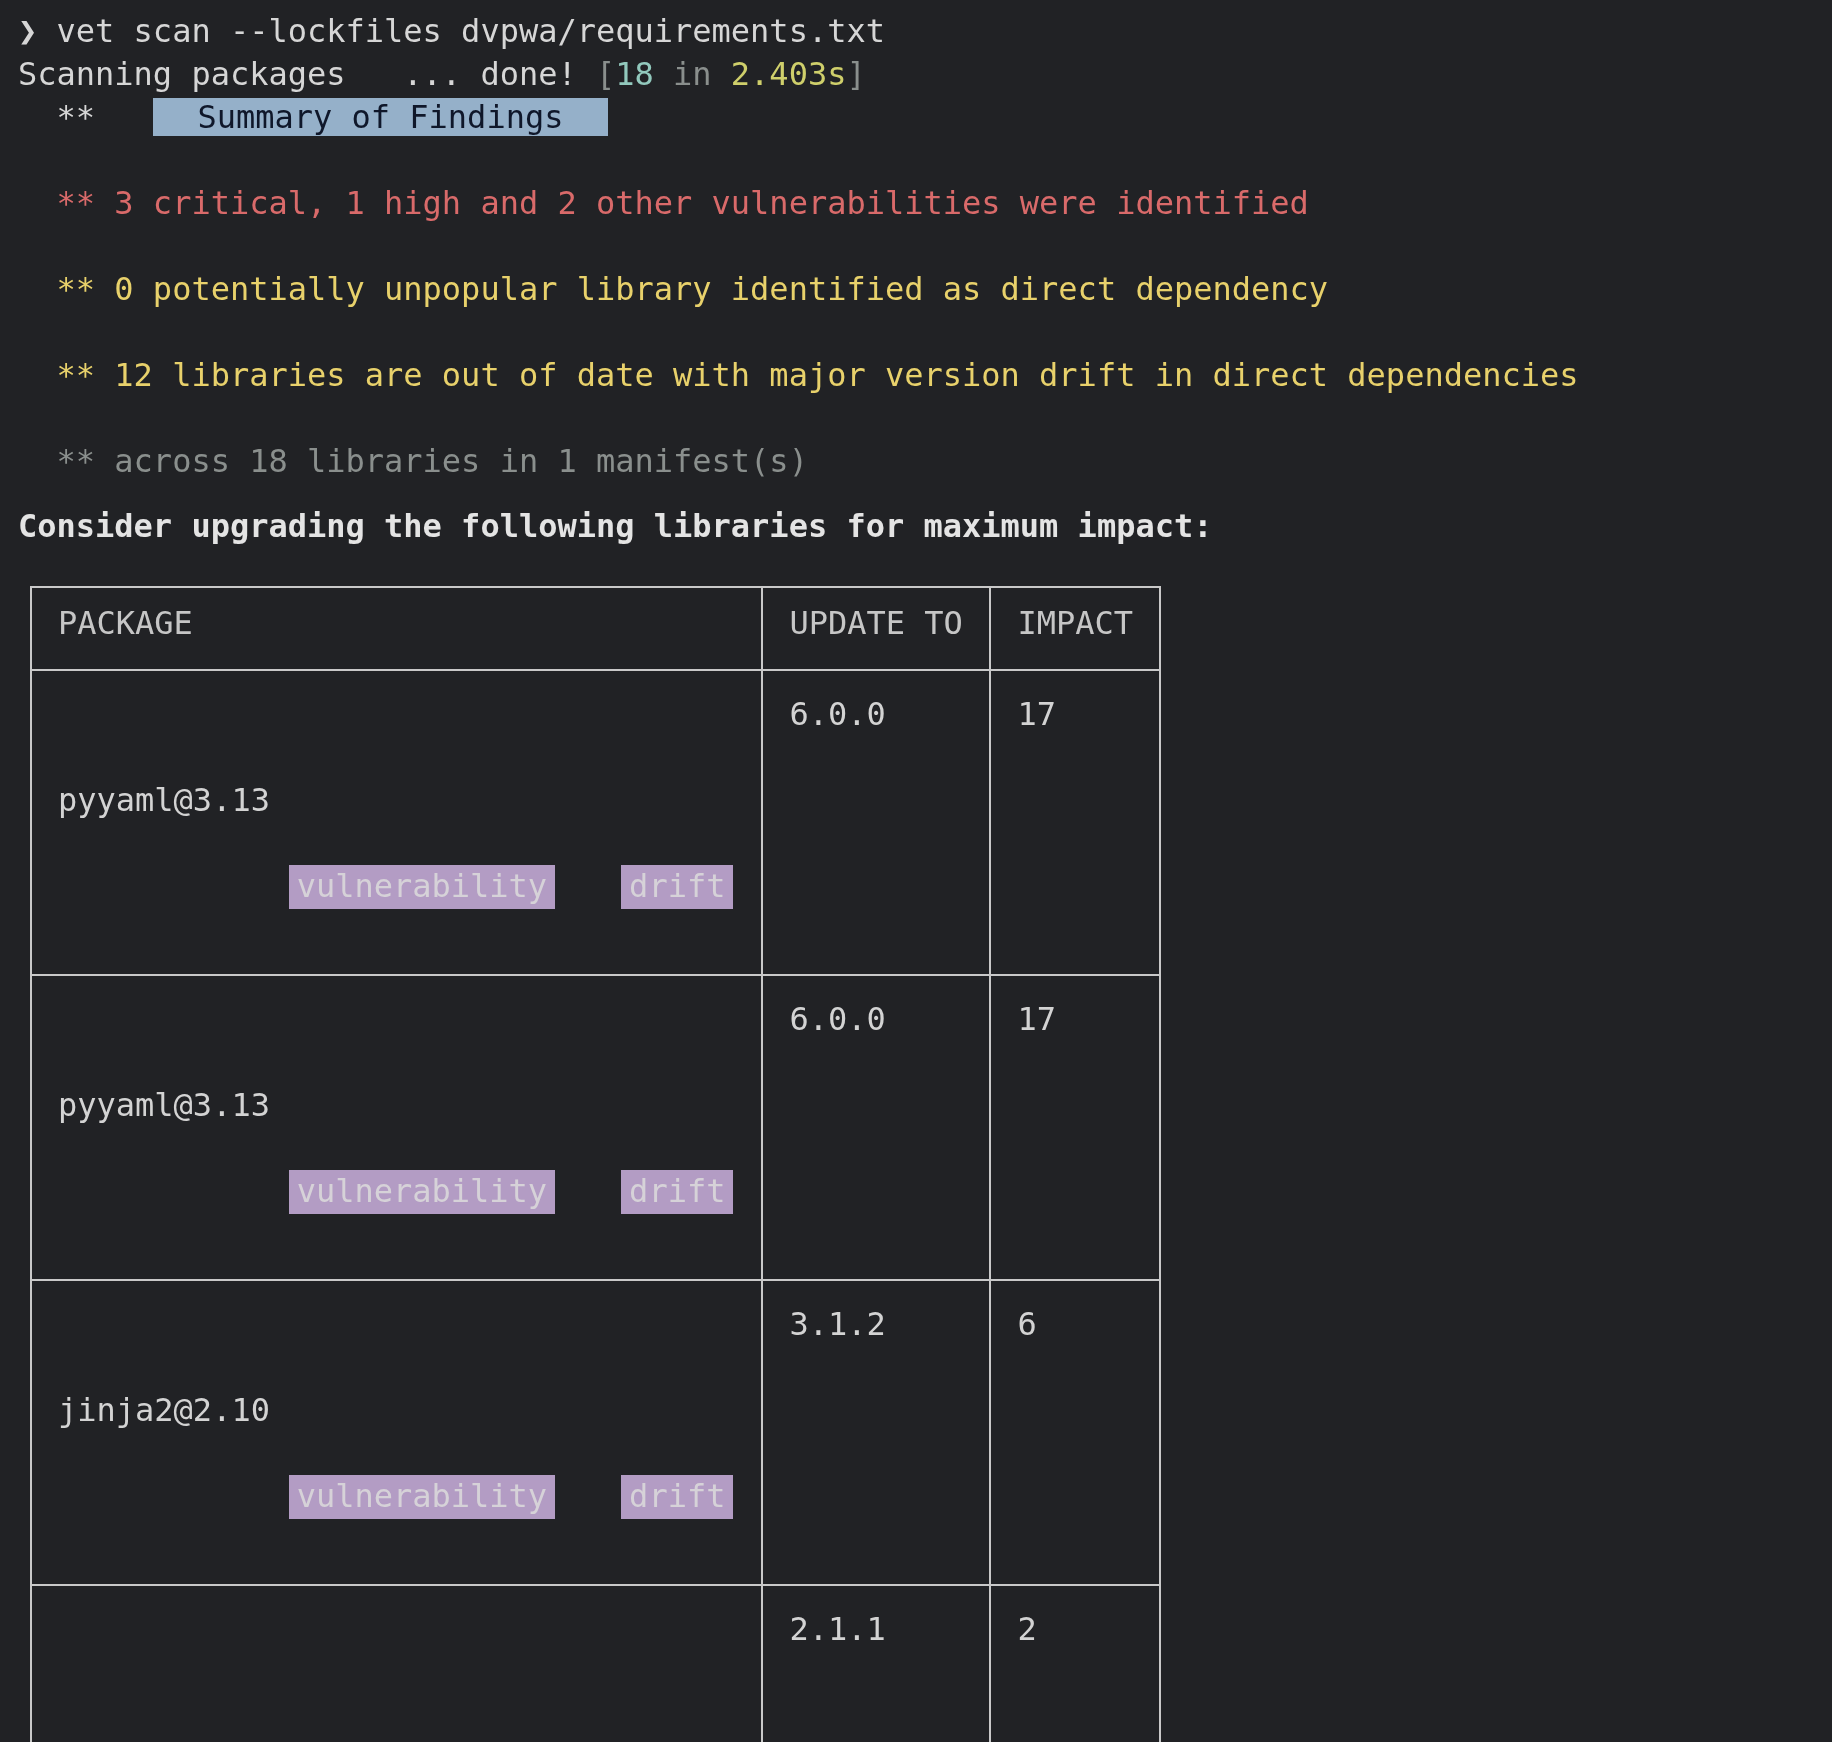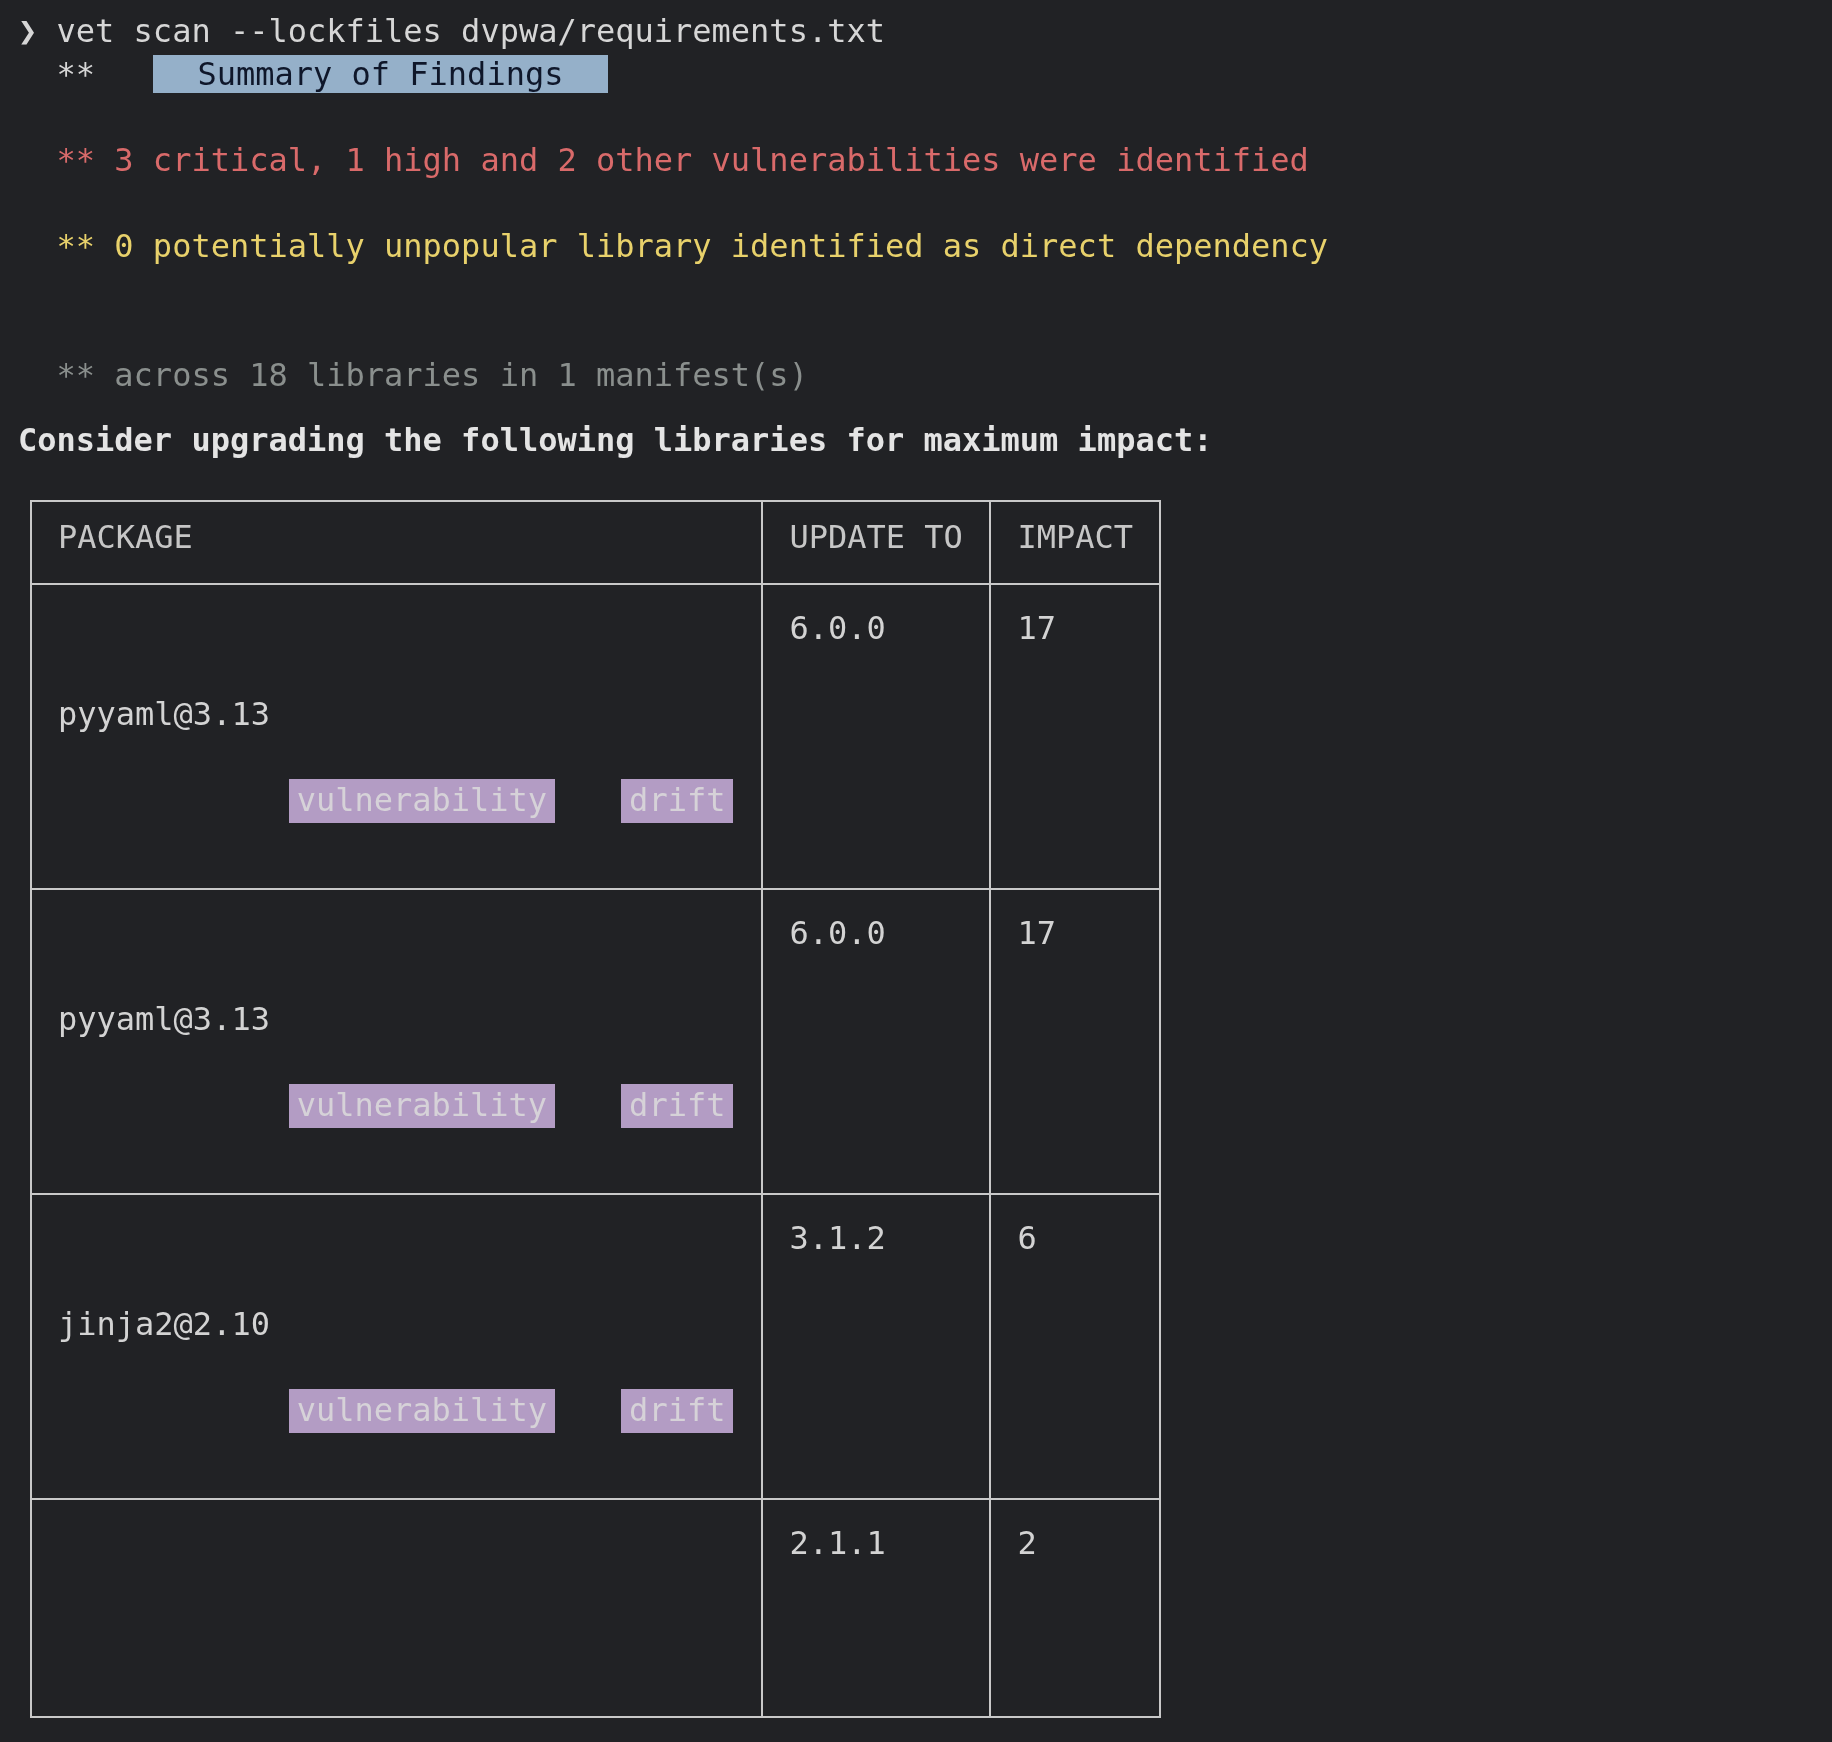--- a/index.html
+++ b/index.html
@@ -79,34 +79,36 @@
     margin-left: 38px;
   }
 </style>
 </head>
 <body>
 
 <div class="term">
 
   <div class="line"><span class="c-white">❯</span><span class="c-white"> </span><span class="c-white">vet scan --lockfiles dvpwa/requirements.txt</span></div>
 
+  <div class="line"><span class="c-white">Scanning packages   ... done! </span><span class="c-gray">[</span><span class="c-cyan">18</span><span class="c-gray"> in </span><span class="c-yellowg">2.403s</span><span class="c-gray">]</span></div>
 
 
   <div class="line"><span class="c-white">  </span><span class="c-white">**</span><span>   </span><span class="hl-summary">  Summary of Findings  </span></div>
 
   <div class="gap"></div>
 
   <div class="line"><span>  </span><span class="c-red">**</span><span class="c-red"> 3 critical, 1 high and 2 other vulnerabilities were identified</span></div>
 
   <div class="gap"></div>
 
   <div class="line"><span>  </span><span class="c-yellow">**</span><span class="c-yellow"> 0 potentially unpopular library identified as direct dependency</span></div>
 
   <div class="gap"></div>
 
+  <div class="line"><span>  </span><span class="c-yellow">**</span><span class="c-yellow"> 12 libraries are out of date with major version drift in direct dependencies</span></div>
 
   <div class="gap"></div>
 
   <div class="line"><span>  </span><span class="c-gray">**</span><span class="c-gray"> across 18 libraries in 1 manifest(s)</span></div>
 
   <div class="gap-half"></div>
 
   <div class="heading">Consider upgrading the following libraries for maximum impact:</div>
 </div>
 

